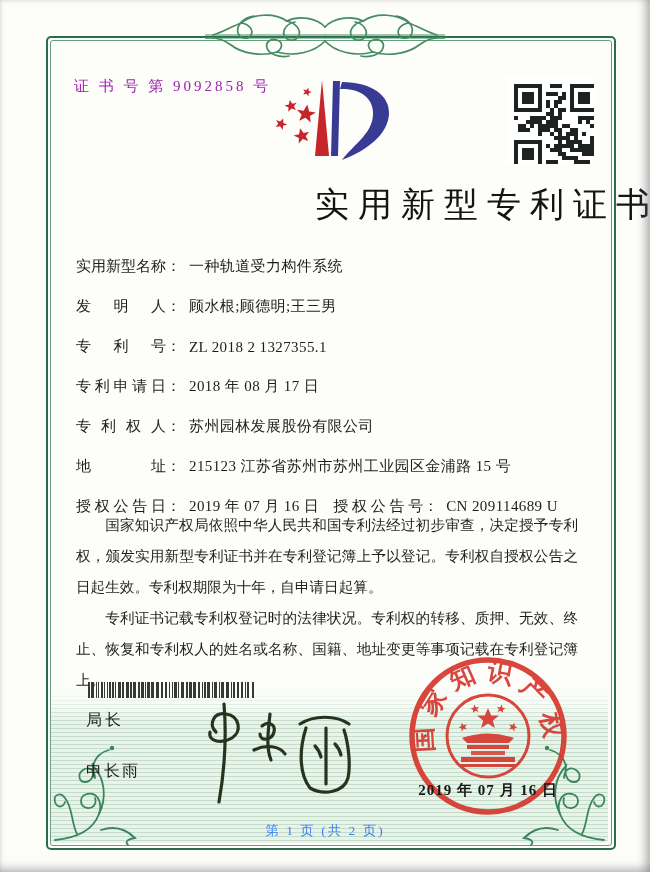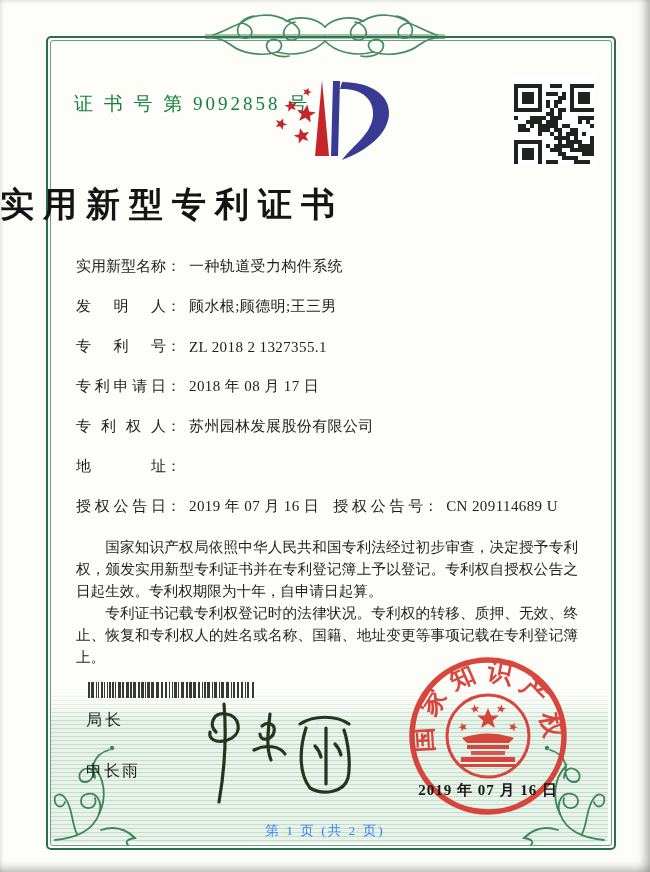--- a/index.html
+++ b/index.html
@@ -29,37 +29,37 @@
     -webkit-mask-image: linear-gradient(180deg, transparent 0, #000 32px);
     mask-image: linear-gradient(180deg, transparent 0, #000 32px);
     border-radius:0 0 4px 4px;
   }
   .abs { position:absolute; }
   .ornament-top { left:205px; top:5px; z-index:2; }
   .flourish { z-index:2; }
   .fl-left  { left:49px;  top:742px; }
   .fl-right { left:514px; top:742px; transform:scaleX(-1); }
 
-  .cert-no { left:74px; top:91px; font-size:19px; letter-spacing:3px; color:#15803d; z-index:3; }
+  .cert-no { left:74px; top:77px; font-size:15px; letter-spacing:3px; color:#a21caf; z-index:3; }
   .logo { left:258px; top:72px; z-index:3; }
   .qr { left:506px; top:76px; z-index:3; }
-  .title { left:0; right:0; top:182px; text-align:left; z-index:3;
-           font-size:34px; font-weight:bold; color:#141414; }
+  .title { left:0; right:0; top:182px; text-align:right; z-index:3;
+           font-size:34px; font-weight:normal; color:#141414; }
   .title span { letter-spacing:9px; margin-right:-9px; }
 
   .fields { left:76px; top:252px; width:520px; z-index:3; }
   .frow { display:flex; align-items:flex-end; height:24px; margin-bottom:16px;
           font-size:15px; white-space:nowrap; }
   .flabel { flex:none; width:90px; text-align:justify; text-align-last:justify; }
   .fcolon { flex:none; margin:0 8px 0 0; }
   .fvalue { letter-spacing:.4px; }
   .grant-right { display:flex; align-items:baseline; margin-left:14px; }
 
-  .paras { left:76px; top:536px; width:502px; z-index:3;
-           font-size:14.6px; line-height:22px; text-align:justify; color:#1f1f1f; }
+  .paras { left:76px; top:510px; width:502px; z-index:3;
+           font-size:14.6px; line-height:31px; text-align:justify; color:#1f1f1f; }
   .paras p { margin:0; text-indent:2em; }
 
   .barcode { left:88px; top:682px; z-index:3; }
   .signer-title { left:86px; top:710px; font-size:16px; letter-spacing:3px; z-index:3; }
   .signer-name  { left:86px; top:761px; font-size:16px; letter-spacing:2px; z-index:3; }
   .signature { left:188px; top:698px; z-index:3; }
 
   .seal { left:399px; top:647px; z-index:4; opacity:.93; }
   .seal-date { left:399px; top:781px; width:178px; text-align:center; z-index:5;
                font-size:15px; font-weight:600; letter-spacing:1px; color:#151515; }
@@ -292,20 +292,21 @@
       <span class="fvalue">2018 年 08 月 17 日</span>
     </div>
     <div class="frow">
       <span class="flabel">专利权人</span>
         <span class="fcolon">：</span>
       <span class="fvalue">苏州园林发展股份有限公司</span>
     </div>
     <div class="frow">
       <span class="flabel">地址</span>
         <span class="fcolon">：</span>
+      <span class="fvalue">215123 江苏省苏州市苏州工业园区金浦路 15 号</span>
     </div>
     <div class="frow">
       <span class="flabel">授权公告日</span>
         <span class="fcolon">：</span>
       <span class="fvalue">2019 年 07 月 16 日</span>
       <span class="grant-right">
         <span class="flabel">授权公告号</span>
           <span class="fcolon">：</span>
         <span class="fvalue">CN 209114689 U</span>
       </span>

